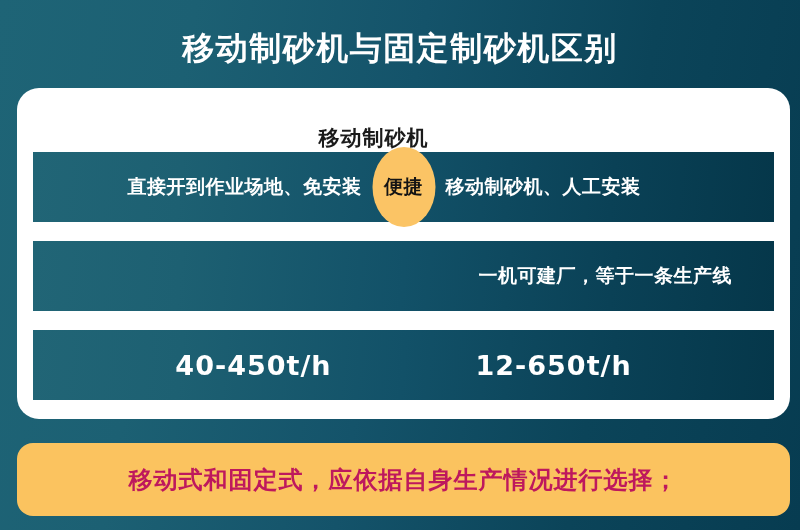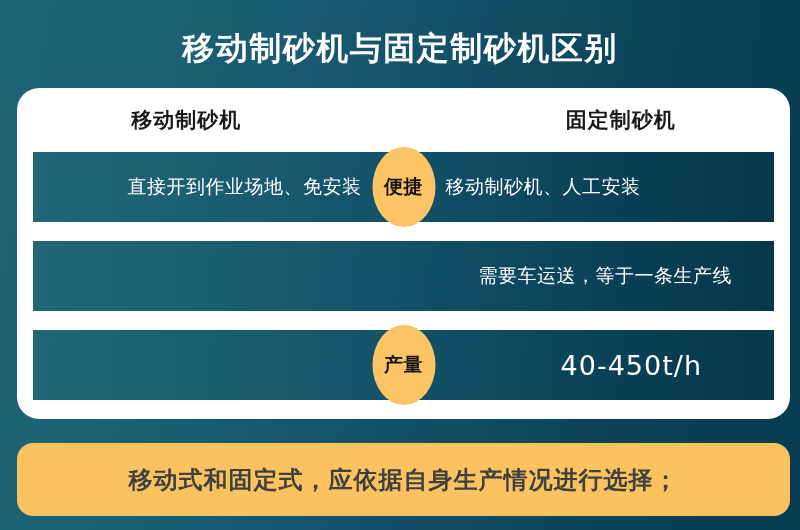--- a/index.html
+++ b/index.html
@@ -45,21 +45,21 @@
     width: 773px;
     height: 331px;
     background: #ffffff;
     border-radius: 22px;
   }
 
   
   .card-headers {
     display: flex;
     height: 64px;
-    align-items: center;
+    align-items: flex-end;
   }
   .card-header-cell {
     flex: 1 1 0;
     text-align: center;
     color: #1a1a1a;
     font-size: 21px;
     font-weight: bold;
     letter-spacing: 1px;
   }
   .card-header-cell.left  { padding-right: 60px; }
@@ -81,21 +81,21 @@
                 #05374a 100%);
     display: flex;
     align-items: center;
   }
   .row:last-child { margin-bottom: 0; }
 
   .row-cell {
     flex: 1 1 0;
     color: #ffffff;
     font-size: 19px;
-    font-weight: normal;
+    font-weight: bold;
     letter-spacing: 0.5px;
     white-space: nowrap;
     display: flex;
     align-items: center;
   }
   .row-cell.left  { justify-content: flex-end;   padding-right: 42px; }
   .row-cell.right { justify-content: flex-start; padding-left: 42px;  }
 
   
   .row.big .row-cell { font-size: 27px; letter-spacing: 1px; }
@@ -133,60 +133,57 @@
     top: 443px;
     width: 773px;
     height: 73px;
     background: #fbc35f;
     border-radius: 16px;
     display: flex;
     align-items: center;
     justify-content: center;
   }
   .footer-text {
-    color: #404040;
+    color: #be185d;
     font-size: 24px;
     font-weight: bold;
     letter-spacing: 1px;
     white-space: nowrap;
   }
 </style>
 </head>
 <body>
 
 <div class="title-bar">
   <div class="title-text">移动制砂机与固定制砂机区别</div>
 </div>
 
 <div class="card">
 
   <div class="card-headers">
     <div class="card-header-cell left">移动制砂机</div>
-    <div class="card-header-cell right">固定制砂机</div>
   </div>
 
   <div class="rows">
 
     <div class="row">
       <div class="row-cell left">直接开到作业场地、免安装</div>
       <div class="row-badge">
         <span class="row-badge-label">便捷</span>
       </div>
       <div class="row-cell right">移动制砂机、人工安装</div>
     </div>
 
     <div class="row">
-      <div class="row-cell left">需要车运送，等于一条生产线</div>
+      <div class="row-cell left">一机可建厂，等于一条生产线</div>
     </div>
 
     <div class="row big">
       <div class="row-cell left">40-450t/h</div>
-      <div class="row-badge">
-        <span class="row-badge-label">产量</span>
-      </div>
+      <div class="row-cell right">12-650t/h</div>
     </div>
 
   </div>
 </div>
 
 <div class="footer">
   <div class="footer-text">移动式和固定式，应依据自身生产情况进行选择；</div>
 </div>
 
 </body></html>

